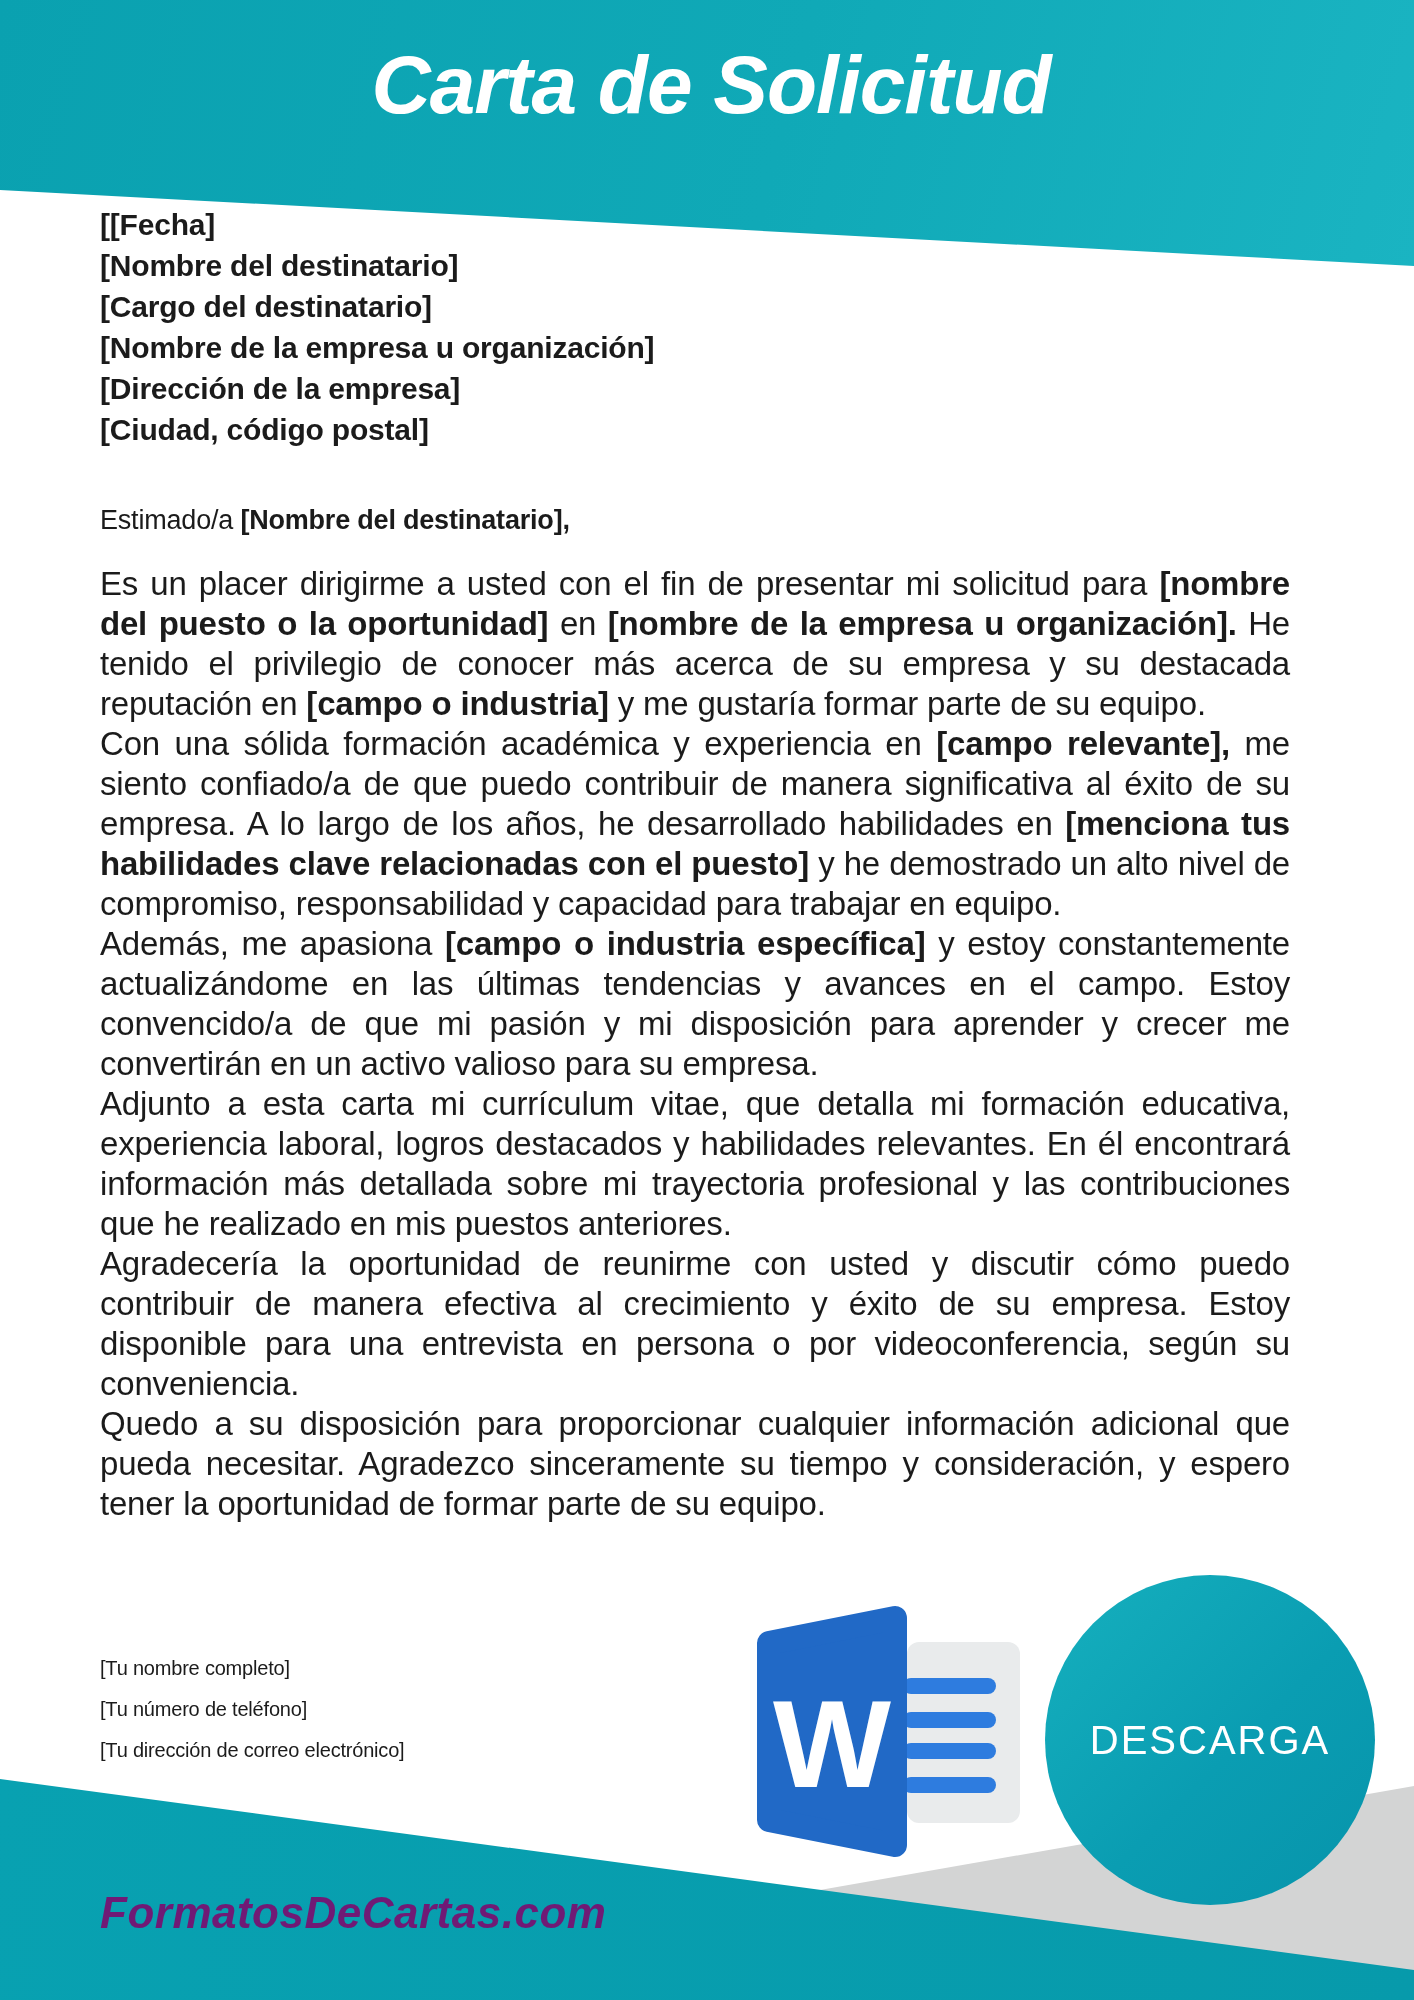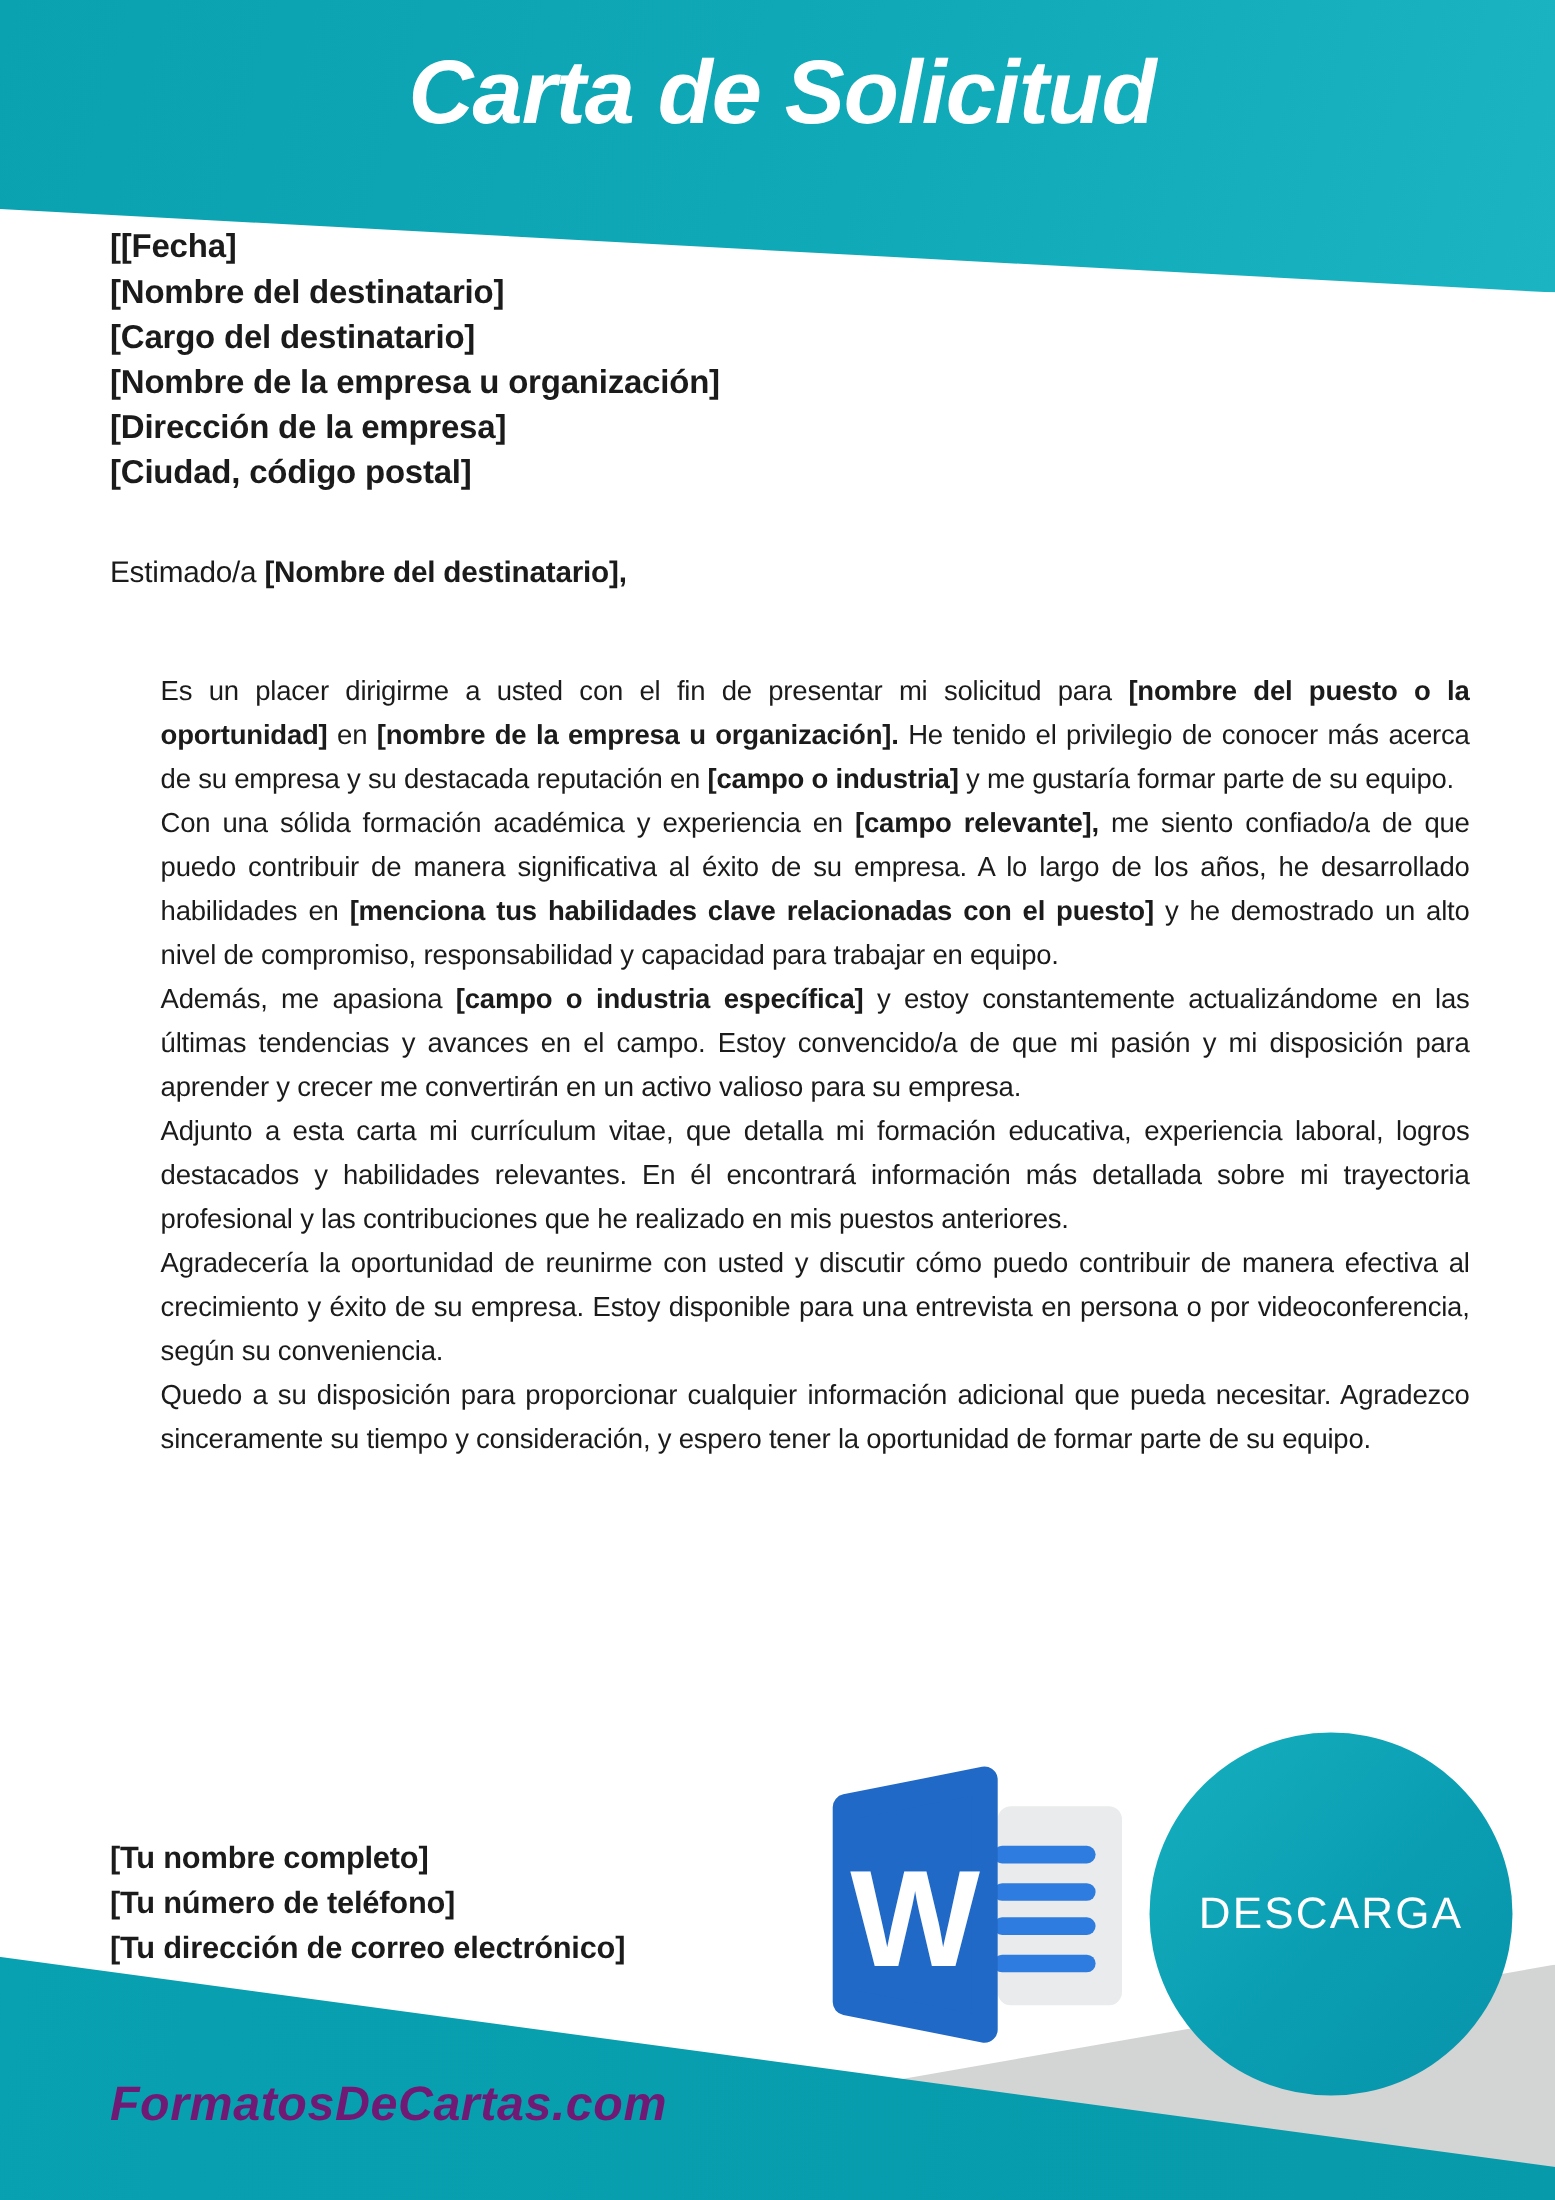--- a/index.html
+++ b/index.html
@@ -21,31 +21,31 @@
   
   .address-block{
     position:absolute;left:100px;top:204px;width:760px;z-index:2;
     font-size:30px;font-weight:700;line-height:41px;letter-spacing:-0.2px;
   }
   .greeting{
     position:absolute;left:100px;top:500px;width:1190px;z-index:2;
     font-size:27px;line-height:40px;letter-spacing:-0.2px;
   }
   .letter-body{
-    position:absolute;left:100px;top:608px;width:1190px;z-index:2;
-    font-size:25px;line-height:40px;letter-spacing:-0.2px;text-align:justify;margin-left:46px;
+    position:absolute;left:100px;top:564px;width:1190px;z-index:2;
+    font-size:33px;line-height:40px;letter-spacing:-0.2px;text-align:justify;
   }
   .letter-body p{margin:0;}
   .closing{
     position:absolute;left:100px;top:1570px;width:600px;z-index:2;
     font-size:27px;line-height:40px;
   }
   .signature-block{
     position:absolute;left:100px;top:1648px;width:700px;z-index:2;
-    font-size:28px;font-weight:700;line-height:41px;letter-spacing:-0.2px;margin-top:20px;
+    font-size:20px;font-weight:400;line-height:41px;letter-spacing:-0.2px;
   }
   
   .gray-wedge{
     position:absolute;left:760px;top:1780px;width:654px;height:200px;z-index:2;
     background:#d3d4d4;
     clip-path:polygon(3px 120px,654px 6px,654px 195px);
   }
   .footer-band{
     position:absolute;left:0;top:1770px;width:1414px;height:230px;z-index:3;
     background:linear-gradient(100deg,#08a1b1,#079aab);

